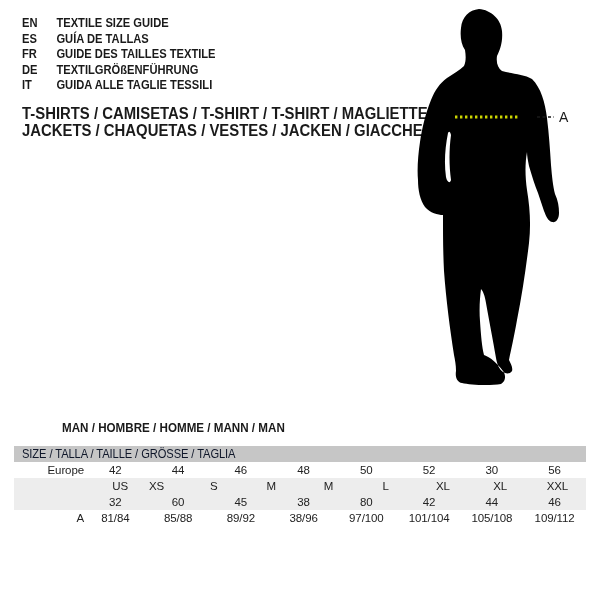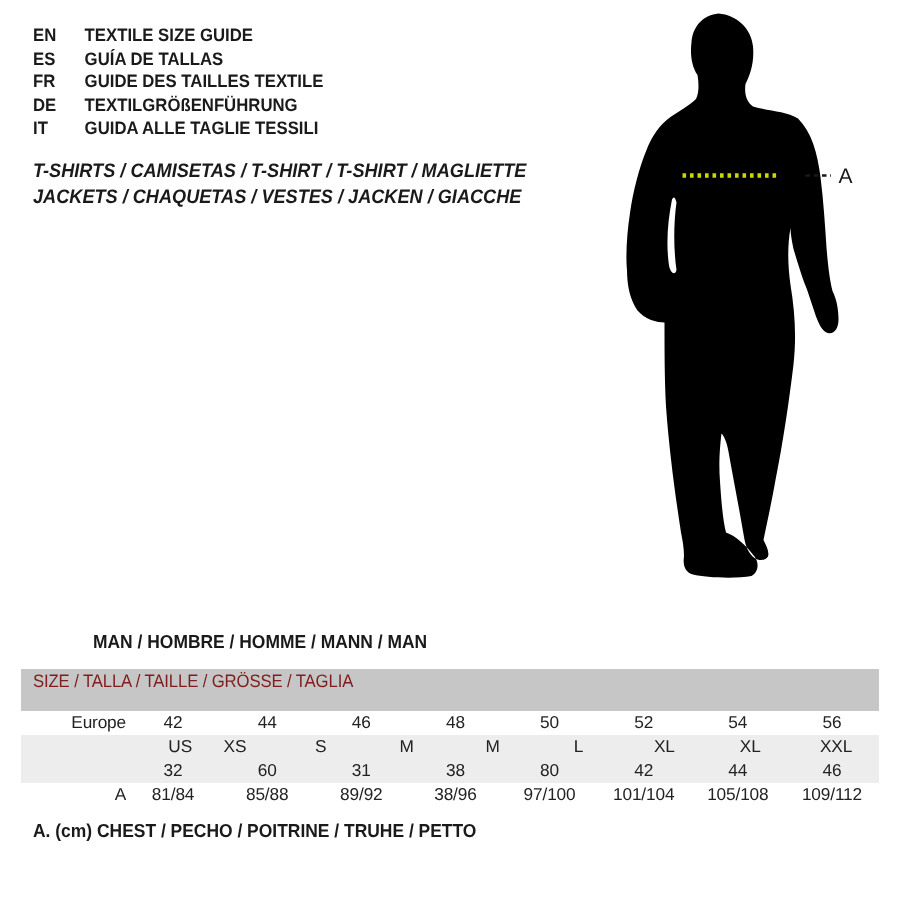--- a/index.html
+++ b/index.html
@@ -9,31 +9,31 @@
   }
   .cond{transform:scaleX(0.93);transform-origin:0 0;display:inline-block;white-space:nowrap;}
 
   
   .lang-block{position:absolute;left:22px;top:16px;font-size:12px;font-weight:700;line-height:15.6px;}
   .lang-row{display:flex;}
   .lang-code{width:37px;flex:0 0 37px;}
   .lang-label{white-space:nowrap;}
 
   
-  .cat-block{position:absolute;left:22px;top:105px;font-size:13px;font-weight:700;line-height:17px;font-style:italic;}
+  .cat-block{position:absolute;left:22px;top:105px;font-size:16px;font-weight:700;line-height:17px;}
 
   
   .figure-svg{position:absolute;left:410px;top:5px;width:165px;height:395px;}
 
   
   .man-title{position:absolute;left:22px;top:421px;font-size:12.5px;font-weight:700;padding-left:40px;}
 
   
   .size-table{position:absolute;left:14px;top:446px;width:572px;font-size:11.5px;font-weight:400;color:#222;letter-spacing:-0.1px;}
-  .tbl-header{height:28px;line-height:16px;padding-left:8px;font-size:12px;color:#7f1d1d;}
+  .tbl-header{height:16px;line-height:16px;padding-left:8px;font-size:12px;color:#0f172a;}
   .tbl-row{display:flex;height:16px;line-height:16px;align-items:center;}
   .tbl-label{flex:0 0 62px;padding-left:8px;text-align:right;}
   .tbl-cell{flex:1;text-align:center;}
 
   
   .footnote{position:absolute;left:22px;top:547px;font-size:12.5px;font-weight:700;}
 </style>
 </head>
 <body>
 
@@ -101,58 +101,55 @@
     </div>
 
     <div class="tbl-row">
       <span class="tbl-label">Europe</span>
       <span class="tbl-cell">42</span>
       <span class="tbl-cell">44</span>
       <span class="tbl-cell">46</span>
       <span class="tbl-cell">48</span>
       <span class="tbl-cell">50</span>
       <span class="tbl-cell">52</span>
-      <span class="tbl-cell">54</span>
+      <span class="tbl-cell">30</span>
       <span class="tbl-cell">56</span>
     </div>
 
     <div class="tbl-row" style="background: rgb(237, 237, 237); padding-left: 44px;">
       <span class="tbl-label">US</span>
       <span class="tbl-cell">XS</span>
       <span class="tbl-cell">S</span>
       <span class="tbl-cell">M</span>
       <span class="tbl-cell">M</span>
       <span class="tbl-cell">L</span>
       <span class="tbl-cell">XL</span>
       <span class="tbl-cell">XL</span>
       <span class="tbl-cell">XXL</span>
     </div>
 
     <div class="tbl-row" style="background: rgb(237, 237, 237); align-items: center;">
       <span class="tbl-label"></span>
       <span class="tbl-cell">32</span>
       <span class="tbl-cell">60</span>
-      <span class="tbl-cell">31</span>
+      <span class="tbl-cell">45</span>
       <span class="tbl-cell">38</span>
       <span class="tbl-cell">80</span>
       <span class="tbl-cell">42</span>
       <span class="tbl-cell">44</span>
       <span class="tbl-cell">46</span>
     </div>
 
     <div class="tbl-row">
       <span class="tbl-label">A</span>
       <span class="tbl-cell">81/84</span>
       <span class="tbl-cell">85/88</span>
       <span class="tbl-cell">89/92</span>
       <span class="tbl-cell">38/96</span>
       <span class="tbl-cell">97/100</span>
       <span class="tbl-cell">101/104</span>
       <span class="tbl-cell">105/108</span>
       <span class="tbl-cell">109/112</span>
     </div>
   </div>
 
-  <div class="footnote">
-    <span class="cond">A. (cm) CHEST / PECHO / POITRINE / TRUHE / PETTO</span>
-  </div>
 
 </div>
 
 </body></html>

